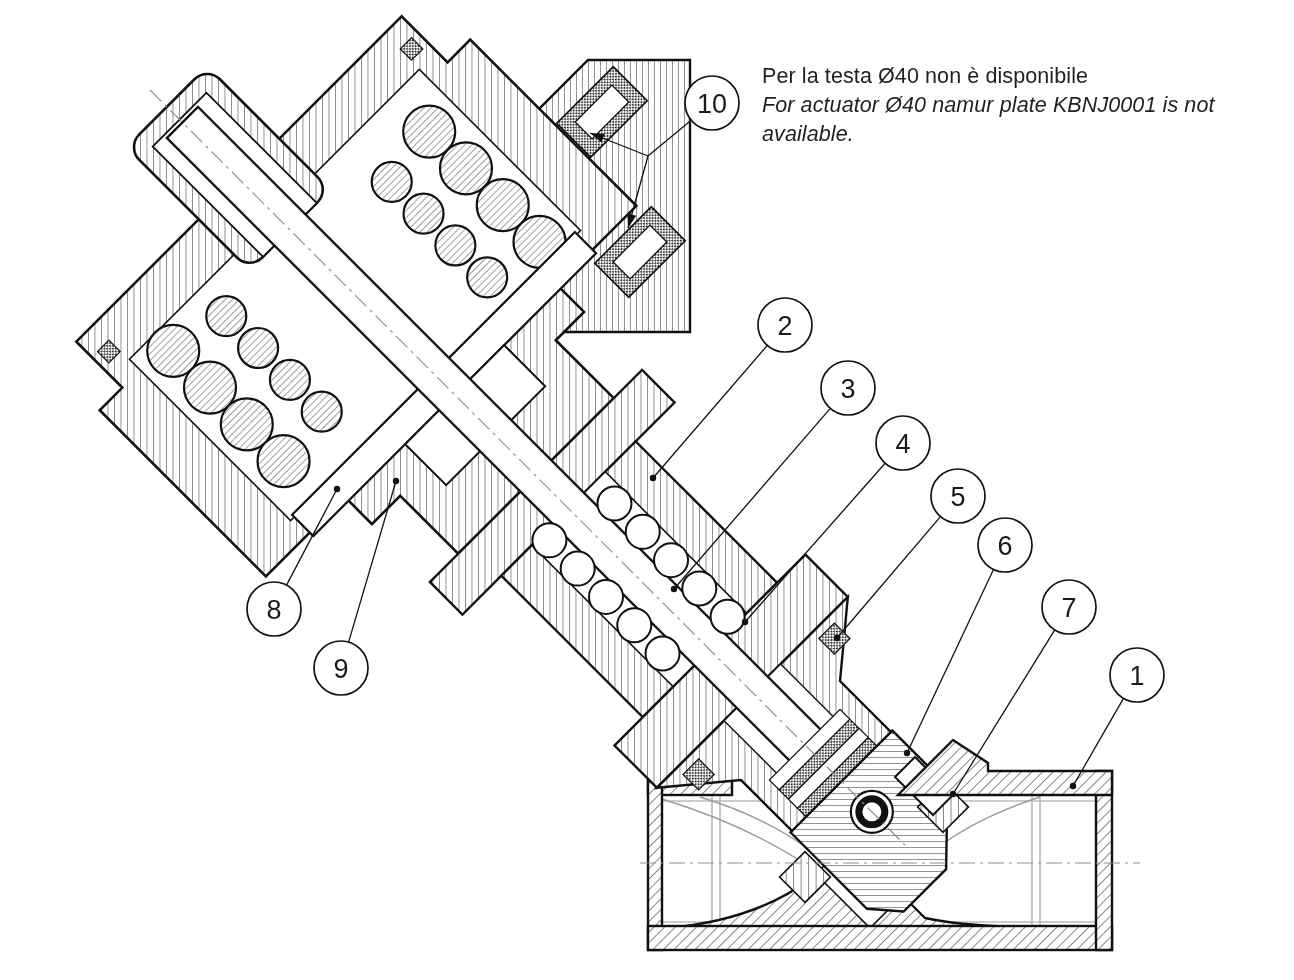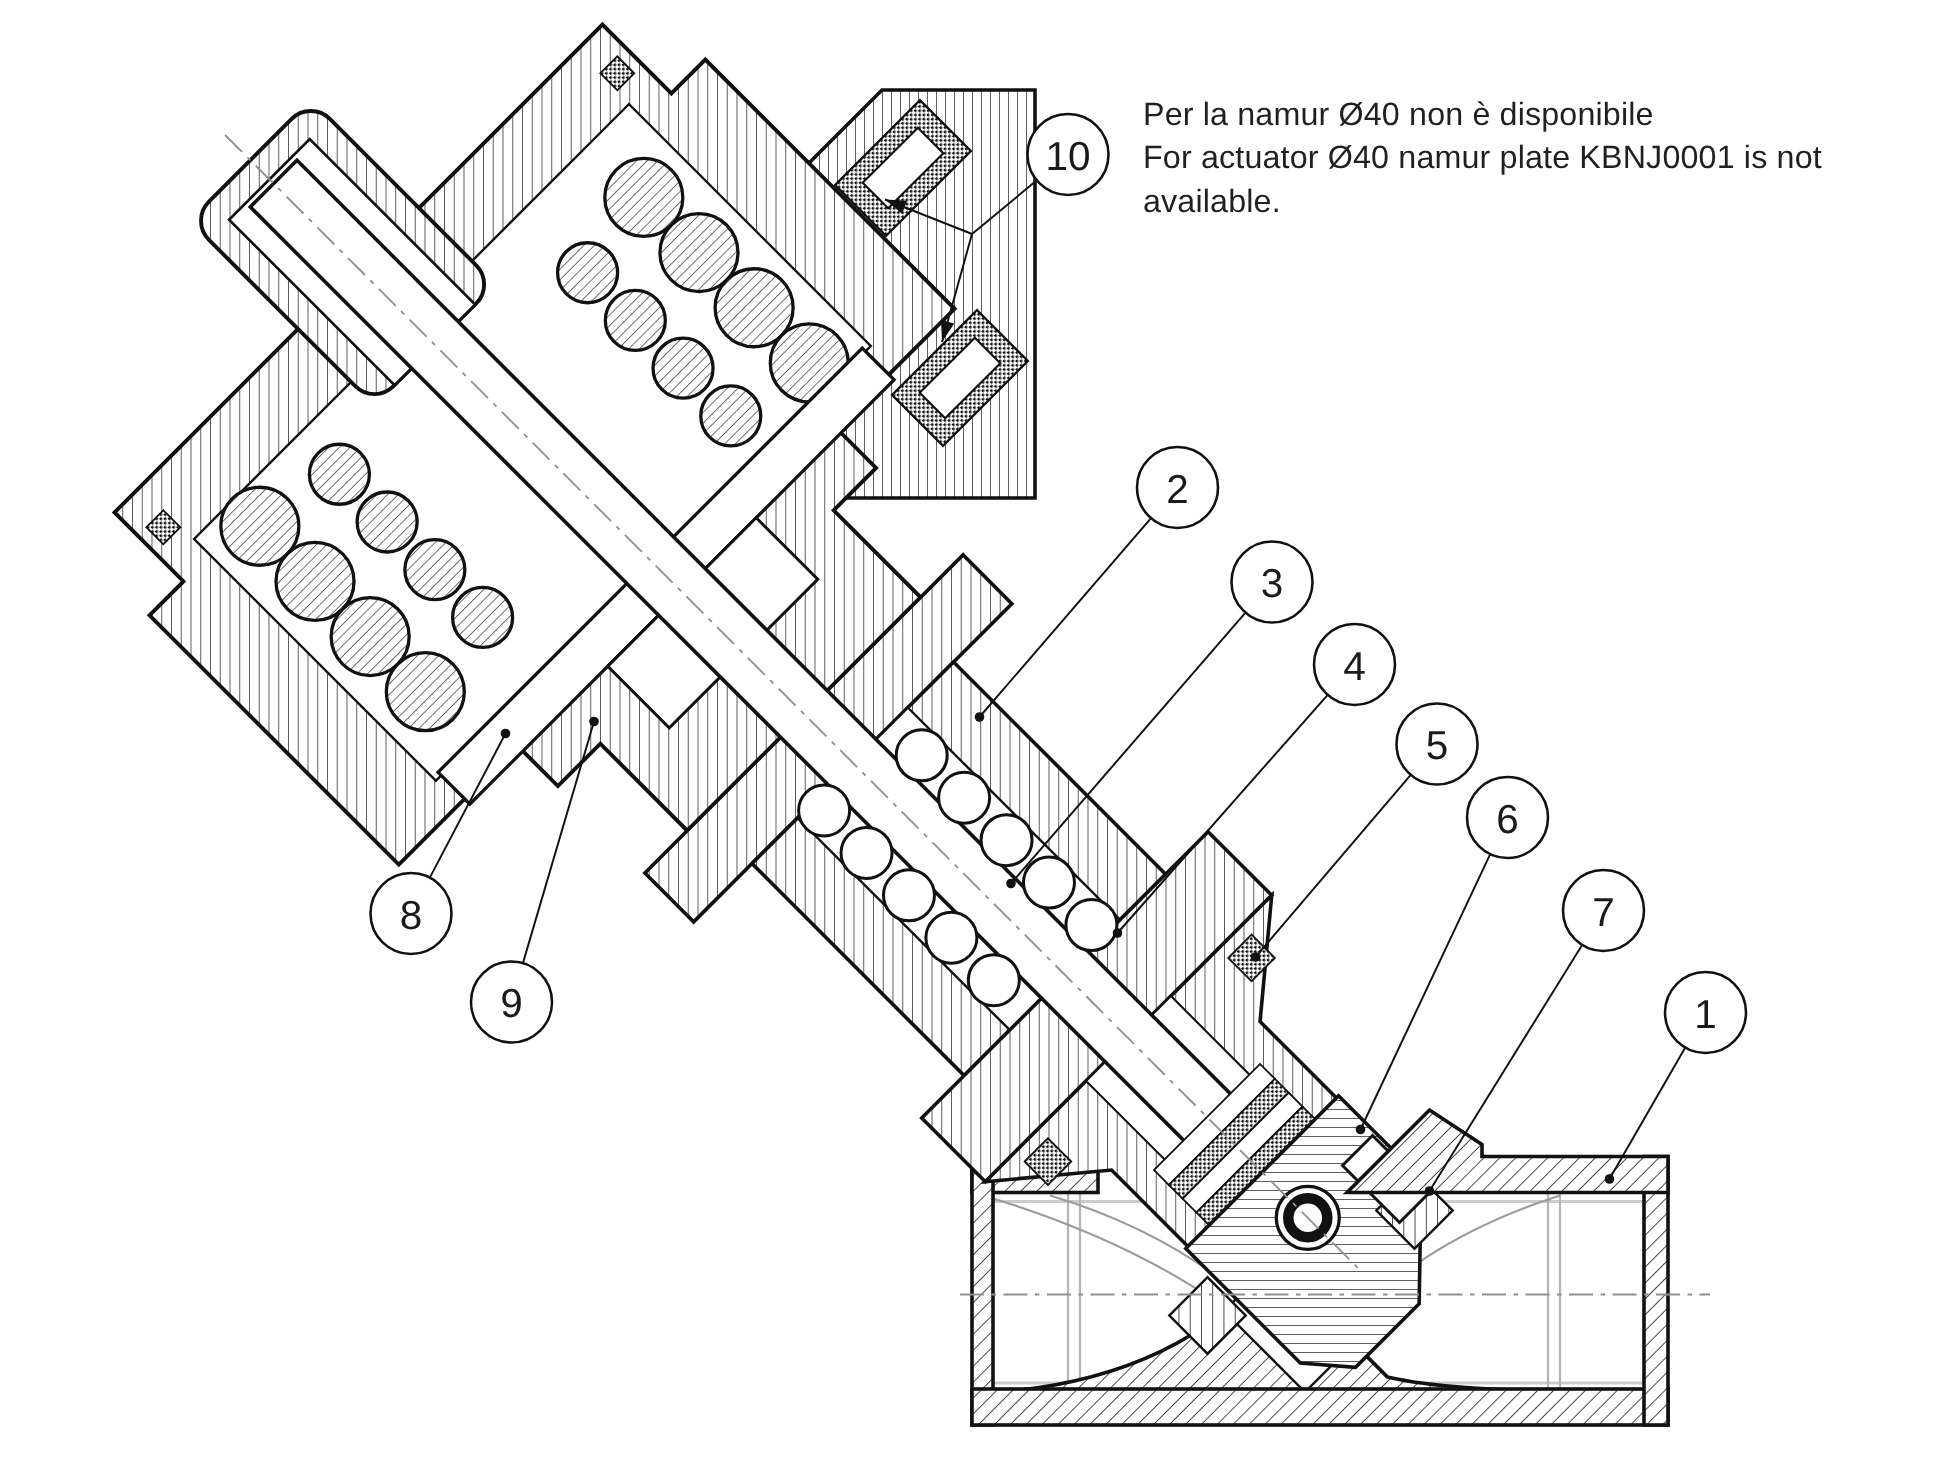--- a/index.html
+++ b/index.html
@@ -1,21 +1,21 @@
 <!DOCTYPE html>
 <html><head>
 <meta charset="utf-8">
 <style>
   html,body{margin:0;padding:0;background:#ffffff;}
   .canvas{position:relative;width:1294px;height:980px;background:#fff;overflow:hidden;
           font-family:"Liberation Sans",sans-serif;}
   svg{position:absolute;left:0;top:0;}
   .note{position:absolute;left:762px;top:62px;width:500px;font-size:21.5px;line-height:29px;
         color:#231f20;letter-spacing:0.1px;}
-  .note .it{}
+  .note .it{font-style:italic;}
   .ldr{stroke:#111;stroke-width:1.3;fill:none;}
   .balloon{fill:#fff;stroke:#111;stroke-width:1.7;}
   .balloon-num{font:27px "Liberation Sans",sans-serif;fill:#1a1a1a;text-anchor:middle;
                dominant-baseline:central;}
 </style>
 </head>
 <body>
 
 <div class="canvas">
 
@@ -218,17 +218,17 @@
           <polygon points="590,133 601.3184123332148,142.43681843924793 604.7097689598195,133.8847017286795" fill="#111"></polygon>
           <line x1="648" y1="156" x2="628" y2="228" class="ldr"></line>
           <polygon points="628,228 636.179196477303,215.74191103859687 627.3148317087076,213.2795874917648" fill="#111"></polygon>
           <circle cx="712" cy="103" r="27" class="balloon"></circle>
           <text x="712" y="104" class="balloon-num">10</text>
         </g>
       </g>
 </svg>
 
   <div class="note">
-    <div>Per la namur Ø40 non è disponibile</div>
+    <div>Per la testa Ø40 non è disponibile</div>
     <div class="it">For actuator Ø40 namur plate KBNJ0001 is not available.</div>
   </div>
 
 </div>
 
 </body></html>

